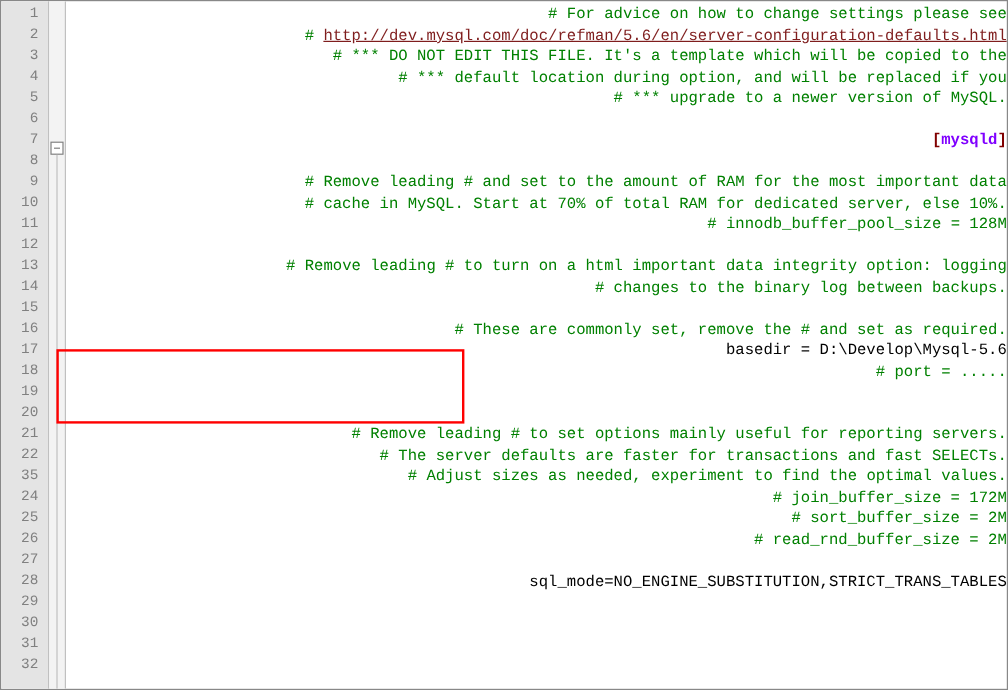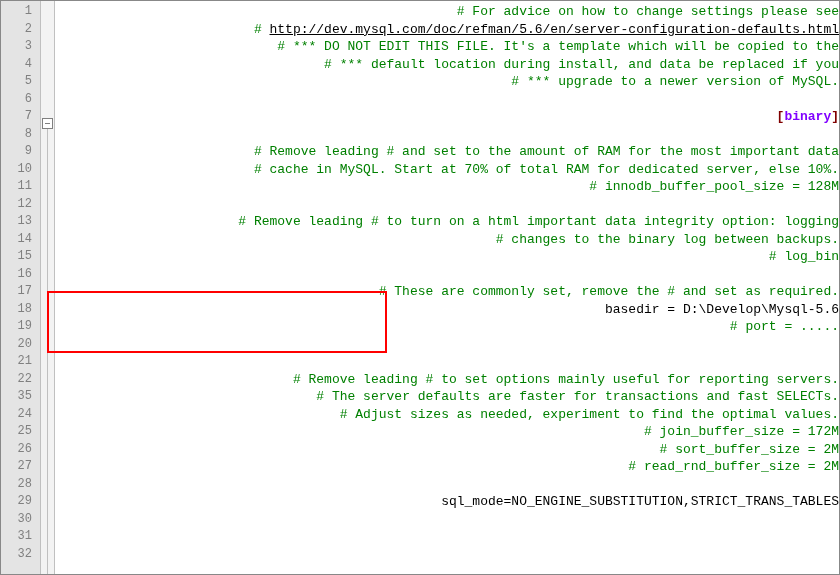--- a/index.html
+++ b/index.html
@@ -74,21 +74,21 @@
     position: relative;
     text-align: right;
   }
   .code-line {
     height: 17.5px;
     line-height: 17.5px;
     white-space: pre;
     color: #000;
   }
   .comment { color: #008000; }
-  .link { color: #000000; text-decoration: underline; }
+  .link { color: #7f1d1d; text-decoration: underline; }
   .section { color: #8000ff; font-weight: bold; }
   .bracket { color: #800000; font-weight: bold; }
   .key { color: #000; }
   .redbox {
     position: absolute;
     border: 2px solid #ff0000;
     left: 46px;
     top: 290px;
     width: 340px;
     height: 62px;
@@ -134,32 +134,31 @@
       <div class="gutter-line">32</div>
     </div>
   <div class="fold-gutter">
     <div class="fold-box"></div>
     <div class="fold-line"></div>
   </div>
   <div class="code" id="code">
       <div class="code-line"><span class="comment"># For advice on how to change settings please see</span></div>
       <div class="code-line"><span class="comment"># </span><span class="link">http://dev.mysql.com/doc/refman/5.6/en/server-configuration-defaults.html</span></div>
       <div class="code-line"><span class="comment"># *** DO NOT EDIT THIS FILE. It's a template which will be copied to the</span></div>
-      <div class="code-line"><span class="comment"># *** default location during install, and data be replaced if you</span></div>
+      <div class="code-line"><span class="comment"># *** default location during option, and will be replaced if you</span></div>
       <div class="code-line"><span class="comment"># *** upgrade to a newer version of MySQL.</span></div>
       <div class="code-line"><span></span></div>
-      <div class="code-line"><span class="bracket">[</span><span class="section">binary</span><span class="bracket">]</span></div>
+      <div class="code-line"><span class="bracket">[</span><span class="section">mysqld</span><span class="bracket">]</span></div>
       <div class="code-line"><span></span></div>
       <div class="code-line"><span class="comment"># Remove leading # and set to the amount of RAM for the most important data</span></div>
       <div class="code-line"><span class="comment"># cache in MySQL. Start at 70% of total RAM for dedicated server, else 10%.</span></div>
       <div class="code-line"><span class="comment"># innodb_buffer_pool_size = 128M</span></div>
       <div class="code-line"><span></span></div>
       <div class="code-line"><span class="comment"># Remove leading # to turn on a html important data integrity option: logging</span></div>
       <div class="code-line"><span class="comment"># changes to the binary log between backups.</span></div>
-      <div class="code-line"><span class="comment"># log_bin</span></div>
       <div class="code-line"><span></span></div>
       <div class="code-line"><span class="comment"># These are commonly set, remove the # and set as required.</span></div>
       <div class="code-line"><span class="key">basedir = D:\Develop\Mysql-5.6</span></div>
       <div class="code-line"><span class="comment"># port = .....</span></div>
       <div class="code-line"><span></span></div>
       <div class="code-line"><span></span></div>
       <div class="code-line"><span class="comment"># Remove leading # to set options mainly useful for reporting servers.</span></div>
       <div class="code-line"><span class="comment"># The server defaults are faster for transactions and fast SELECTs.</span></div>
       <div class="code-line"><span class="comment"># Adjust sizes as needed, experiment to find the optimal values.</span></div>
       <div class="code-line"><span class="comment"># join_buffer_size = 172M</span></div>

